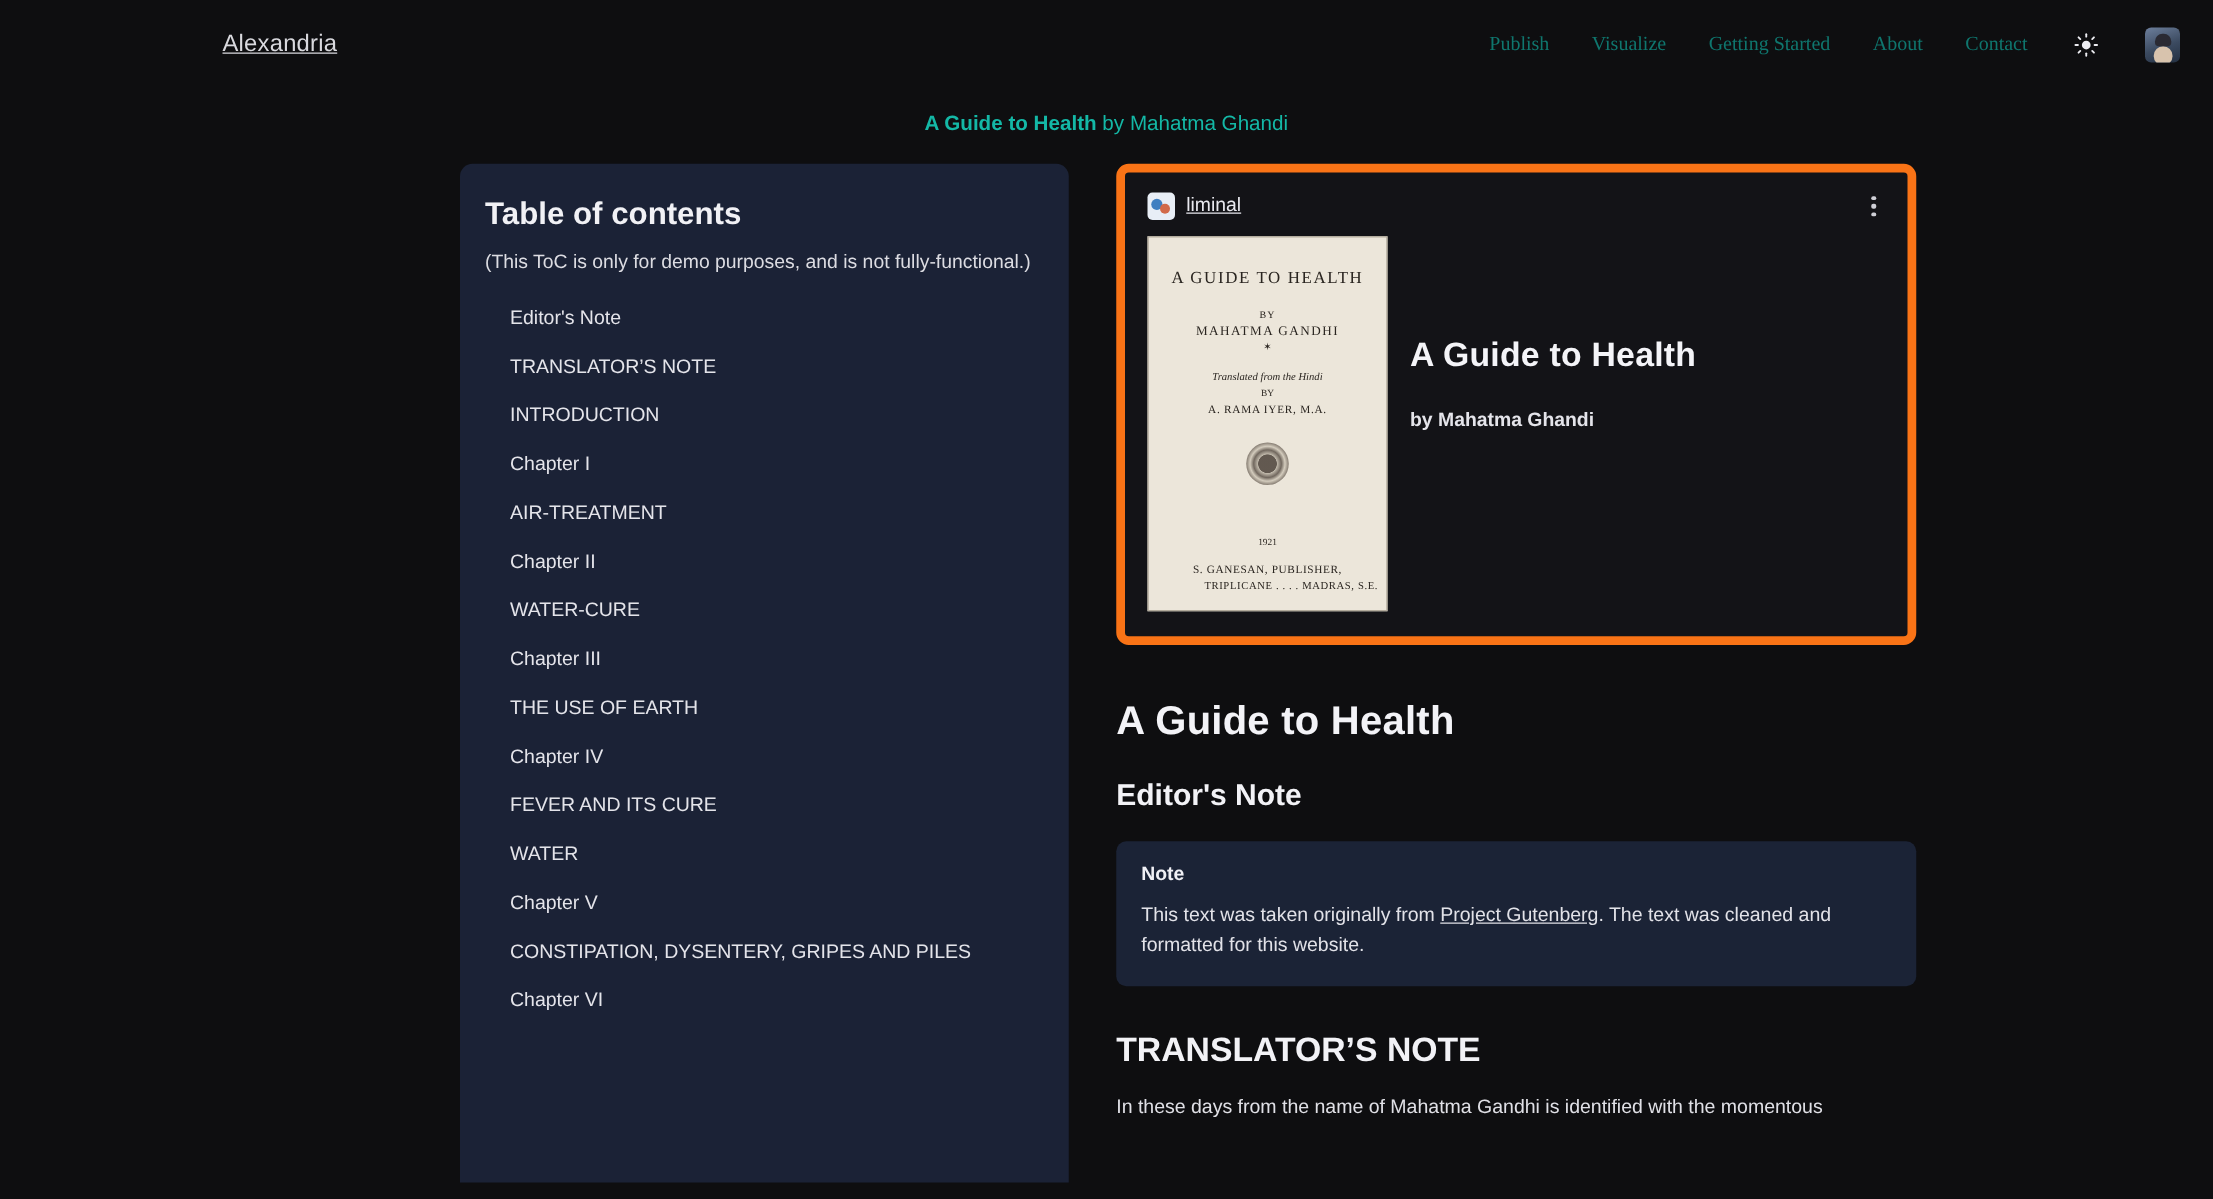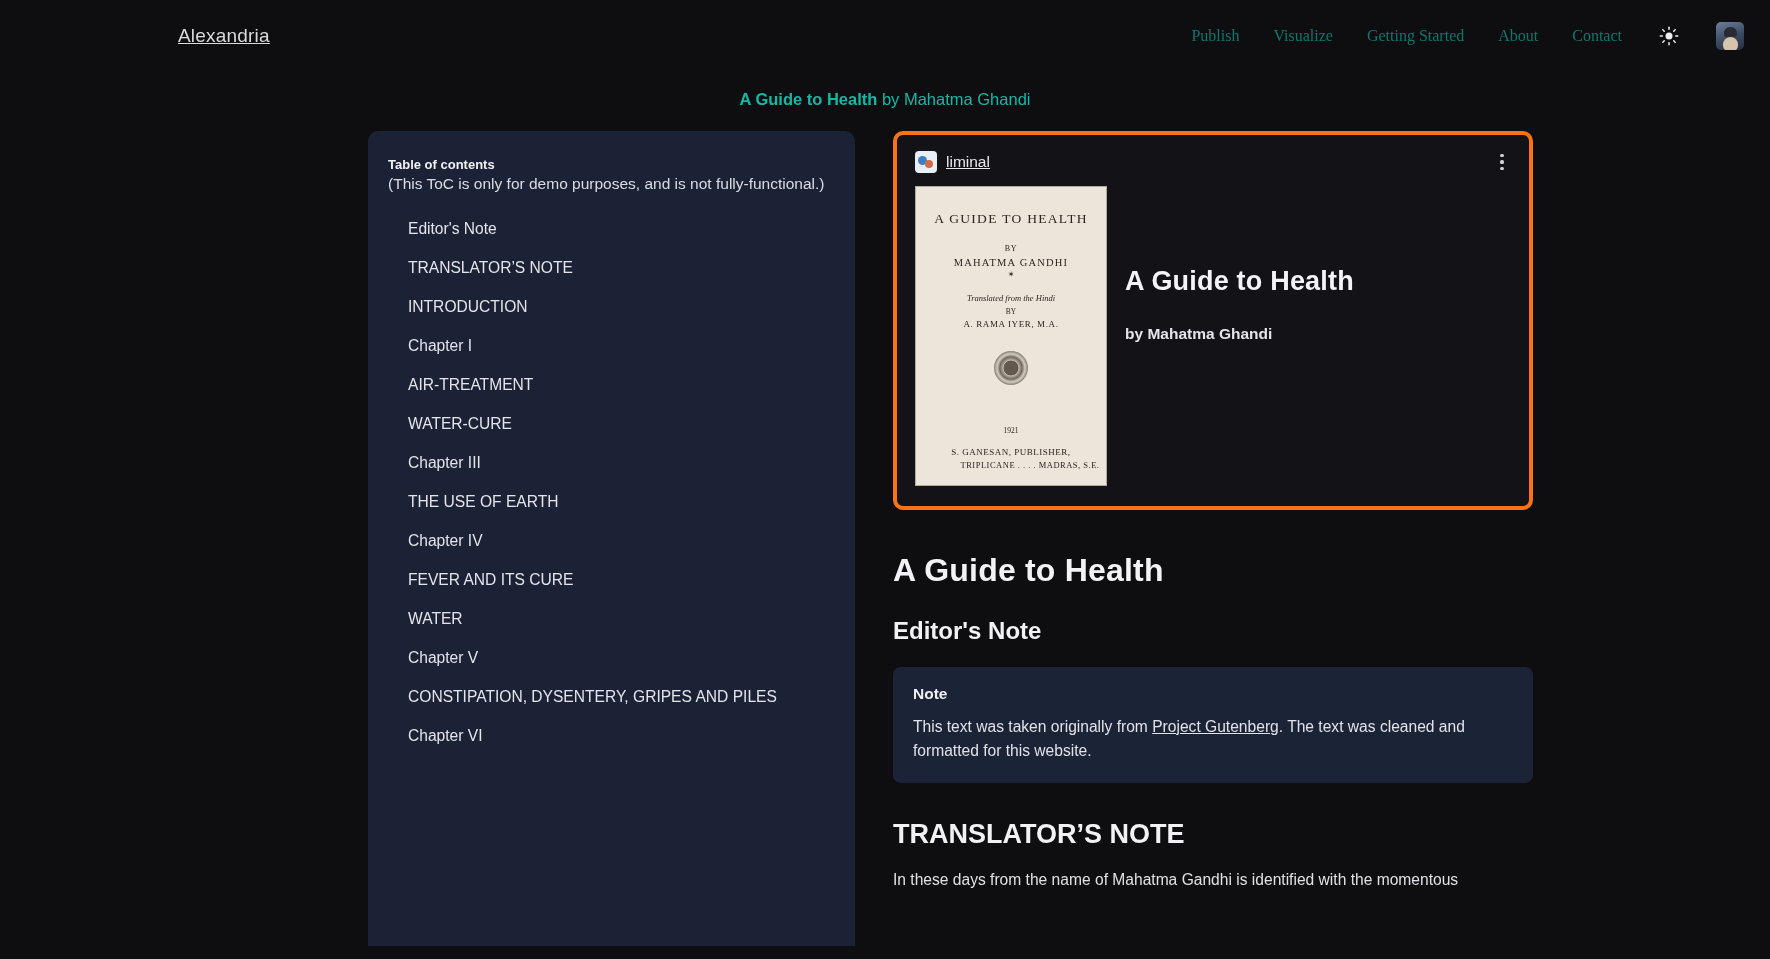--- a/index.html
+++ b/index.html
@@ -88,43 +88,44 @@
   
   .toc {
     width: 487px;
     flex: none;
     background: #1b2236;
     border-radius: 10px 10px 0 0;
     padding: 26px 24px 10px 20px;
     min-height: 815px;
   }
   .toc-title {
-    font-size: 13px;
+    font-size: 25px;
     font-weight: bold;
     color: #f1f1f5;
+    margin-bottom: 12px;
   }
   .toc-note {
     font-size: 15.5px;
     color: #dcdce2;
     line-height: 1.5;
     margin-bottom: 14px;
   }
   .toc-list { list-style: none; }
   .toc-list li { padding: 10.5px 0 10.5px 20px; }
   .toc-link {
     font-size: 15.6px;
     color: #e4e4ea;
     text-decoration: none;
   }
 
   
   .main { width: 640px; flex: none; }
 
   .card {
-    border: 4px solid #f97316;
+    border: 7px solid #f97316;
     border-radius: 10px;
     background: #131317;
     padding: 16px 18px 20px 18px;
     position: relative;
   }
   .card-top {
     display: flex;
     align-items: center;
     gap: 9px;
   }
@@ -295,20 +296,21 @@
 
   <aside class="toc">
     <div class="toc-title">Table of contents</div>
     <div class="toc-note">(This ToC is only for demo purposes, and is not fully-functional.)</div>
     <ul class="toc-list">
       <li><a href="#" class="toc-link">Editor's Note</a></li>
       <li><a href="#" class="toc-link">TRANSLATOR’S NOTE</a></li>
       <li><a href="#" class="toc-link">INTRODUCTION</a></li>
       <li><a href="#" class="toc-link">Chapter I</a></li>
       <li><a href="#" class="toc-link">AIR-TREATMENT</a></li>
+      <li><a href="#" class="toc-link">Chapter II</a></li>
       <li><a href="#" class="toc-link">WATER-CURE</a></li>
       <li><a href="#" class="toc-link">Chapter III</a></li>
       <li><a href="#" class="toc-link">THE USE OF EARTH</a></li>
       <li><a href="#" class="toc-link">Chapter IV</a></li>
       <li><a href="#" class="toc-link">FEVER AND ITS CURE</a></li>
       <li><a href="#" class="toc-link">WATER</a></li>
       <li><a href="#" class="toc-link">Chapter V</a></li>
       <li><a href="#" class="toc-link">CONSTIPATION, DYSENTERY, GRIPES AND PILES</a></li>
       <li><a href="#" class="toc-link">Chapter VI</a></li>
     </ul>

